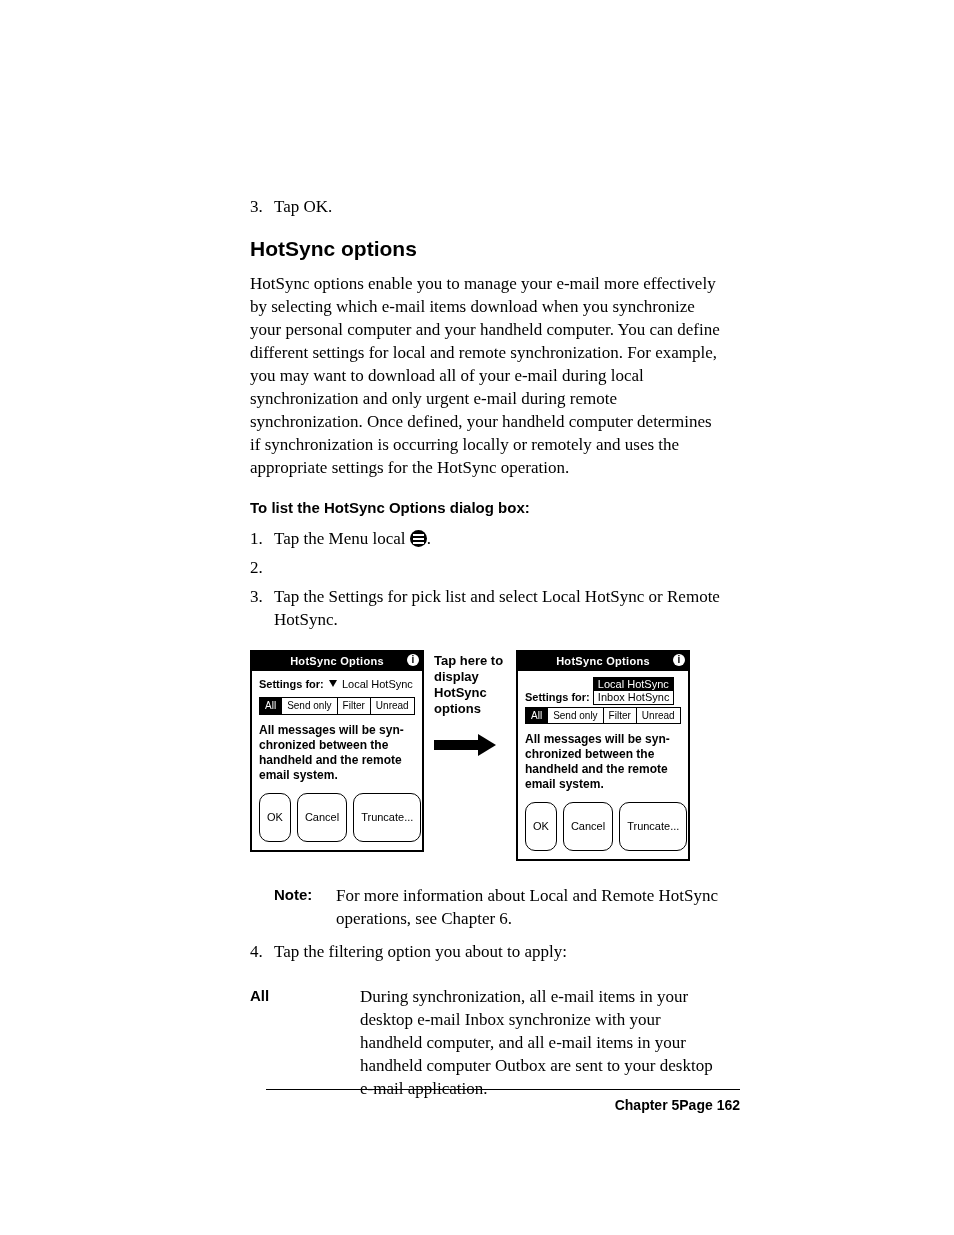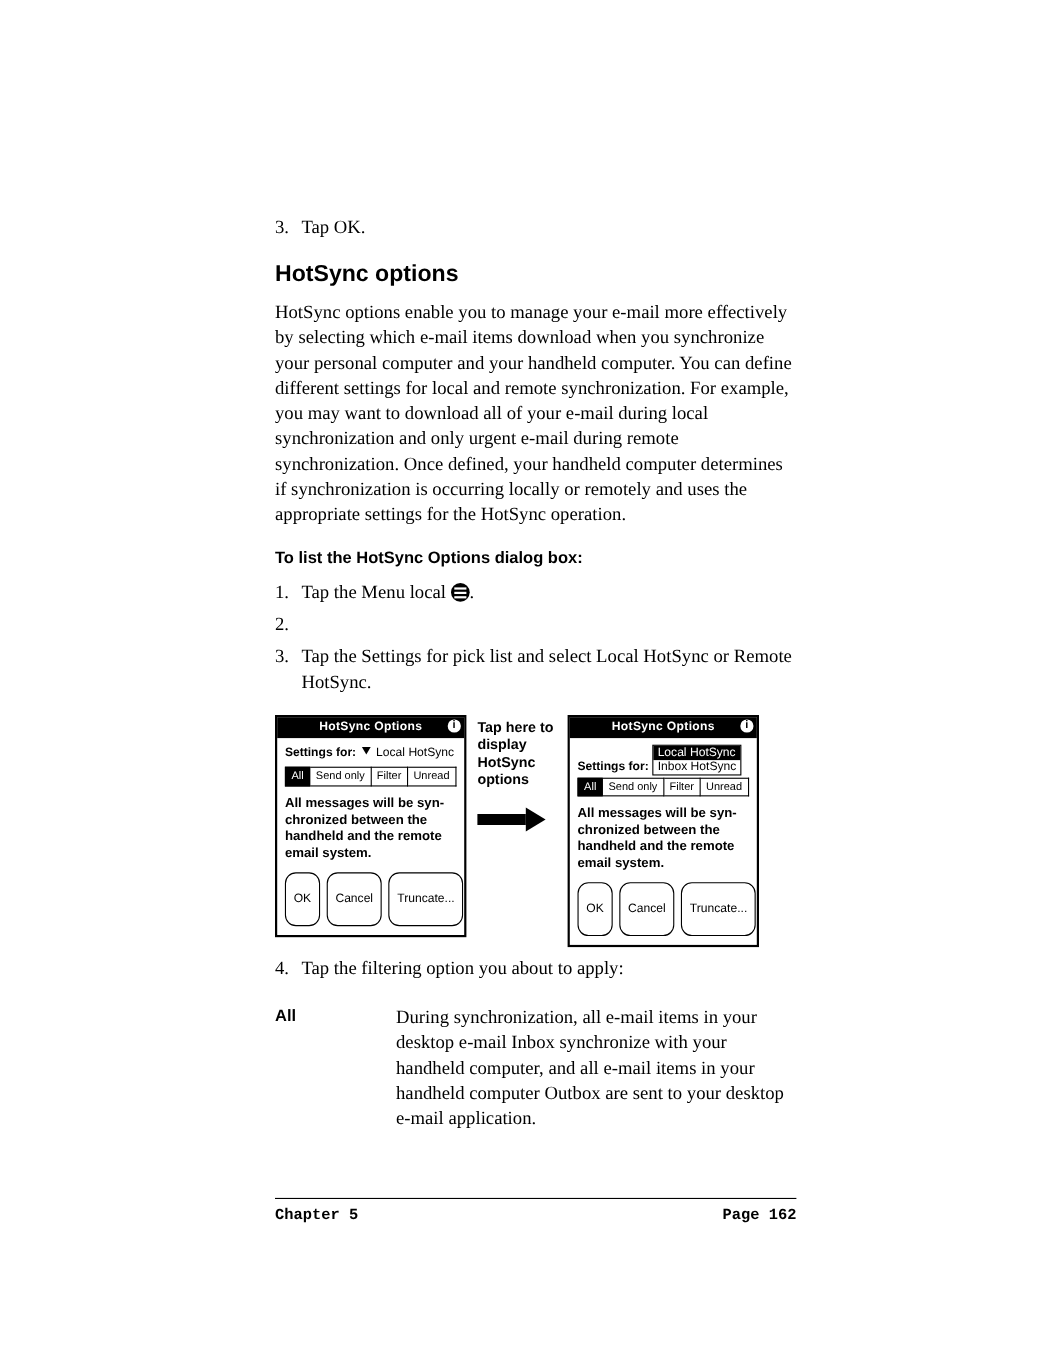--- a/index.html
+++ b/index.html
@@ -34,21 +34,21 @@
   .btnrow{display:flex;gap:6px;margin-top:10px}
   .pbtn{border:1px solid #000;border-radius:10px;padding:16px 7px;font-size:11px;line-height:15px;background:#fff}
   .middle{width:72px;font-family:Arial,Helvetica,sans-serif;font-weight:700;font-size:13px;line-height:1.25;padding-top:3px}
   .arrow{margin-top:18px;width:62px;height:18px;position:relative}
   .arrow .shaft{position:absolute;left:0;top:4px;width:44px;height:10px;background:#000}
   .arrow .head{position:absolute;left:44px;top:-2px;width:0;height:0;border-top:11px solid transparent;border-bottom:11px solid transparent;border-left:18px solid #000}
   .note{display:flex;margin:24px 0 10px;padding-left:24px}
   .note .lbl{width:62px;flex:none;font-family:Arial,Helvetica,sans-serif;font-weight:700;font-size:15px}
   .def{display:flex;margin:22px 0 0}
   .def .term{width:110px;flex:none;font-family:Arial,Helvetica,sans-serif;font-weight:800;font-size:15px}
-  .footer{position:absolute;left:250px;bottom:120px;width:474px;border-top:1.5px solid #000;padding-top:6px;display:flex;justify-content:space-between;font-family:Liberation Mono, monospace;font-weight:700;font-size:14px}
+  .footer{position:absolute;left:266px;bottom:120px;width:474px;border-top:1.5px solid #000;padding-top:6px;display:flex;justify-content:flex-end;font-family:Liberation Sans, sans-serif;font-weight:700;font-size:14px}
 </style>
 </head>
 <body>
 
 <div class="page">
   <div class="content">
 
     <div class="step">
       <div class="num">3.</div>
       <div>Tap OK.</div>
@@ -141,20 +141,24 @@
           <div class="btnrow">
             <div class="pbtn">OK</div>
             <div class="pbtn">Cancel</div>
             <div class="pbtn">Truncate...</div>
           </div>
         </div>
       </div>
 
     </div>
 
+    <div class="note">
+      <div class="lbl">Note:</div>
+      <div>For more information about Local and Remote HotSync operations, see Chapter 6.</div>
+    </div>
 
     <div class="step">
       <div class="num">4.</div>
       <div>Tap the filtering option you about to apply:</div>
     </div>
 
     <div class="def">
       <div class="term">All</div>
       <div>During synchronization, all e-mail items in your desktop e-mail Inbox synchronize with your handheld computer, and all e-mail items in your handheld computer Outbox are sent to your desktop e-mail application.</div>
     </div>

